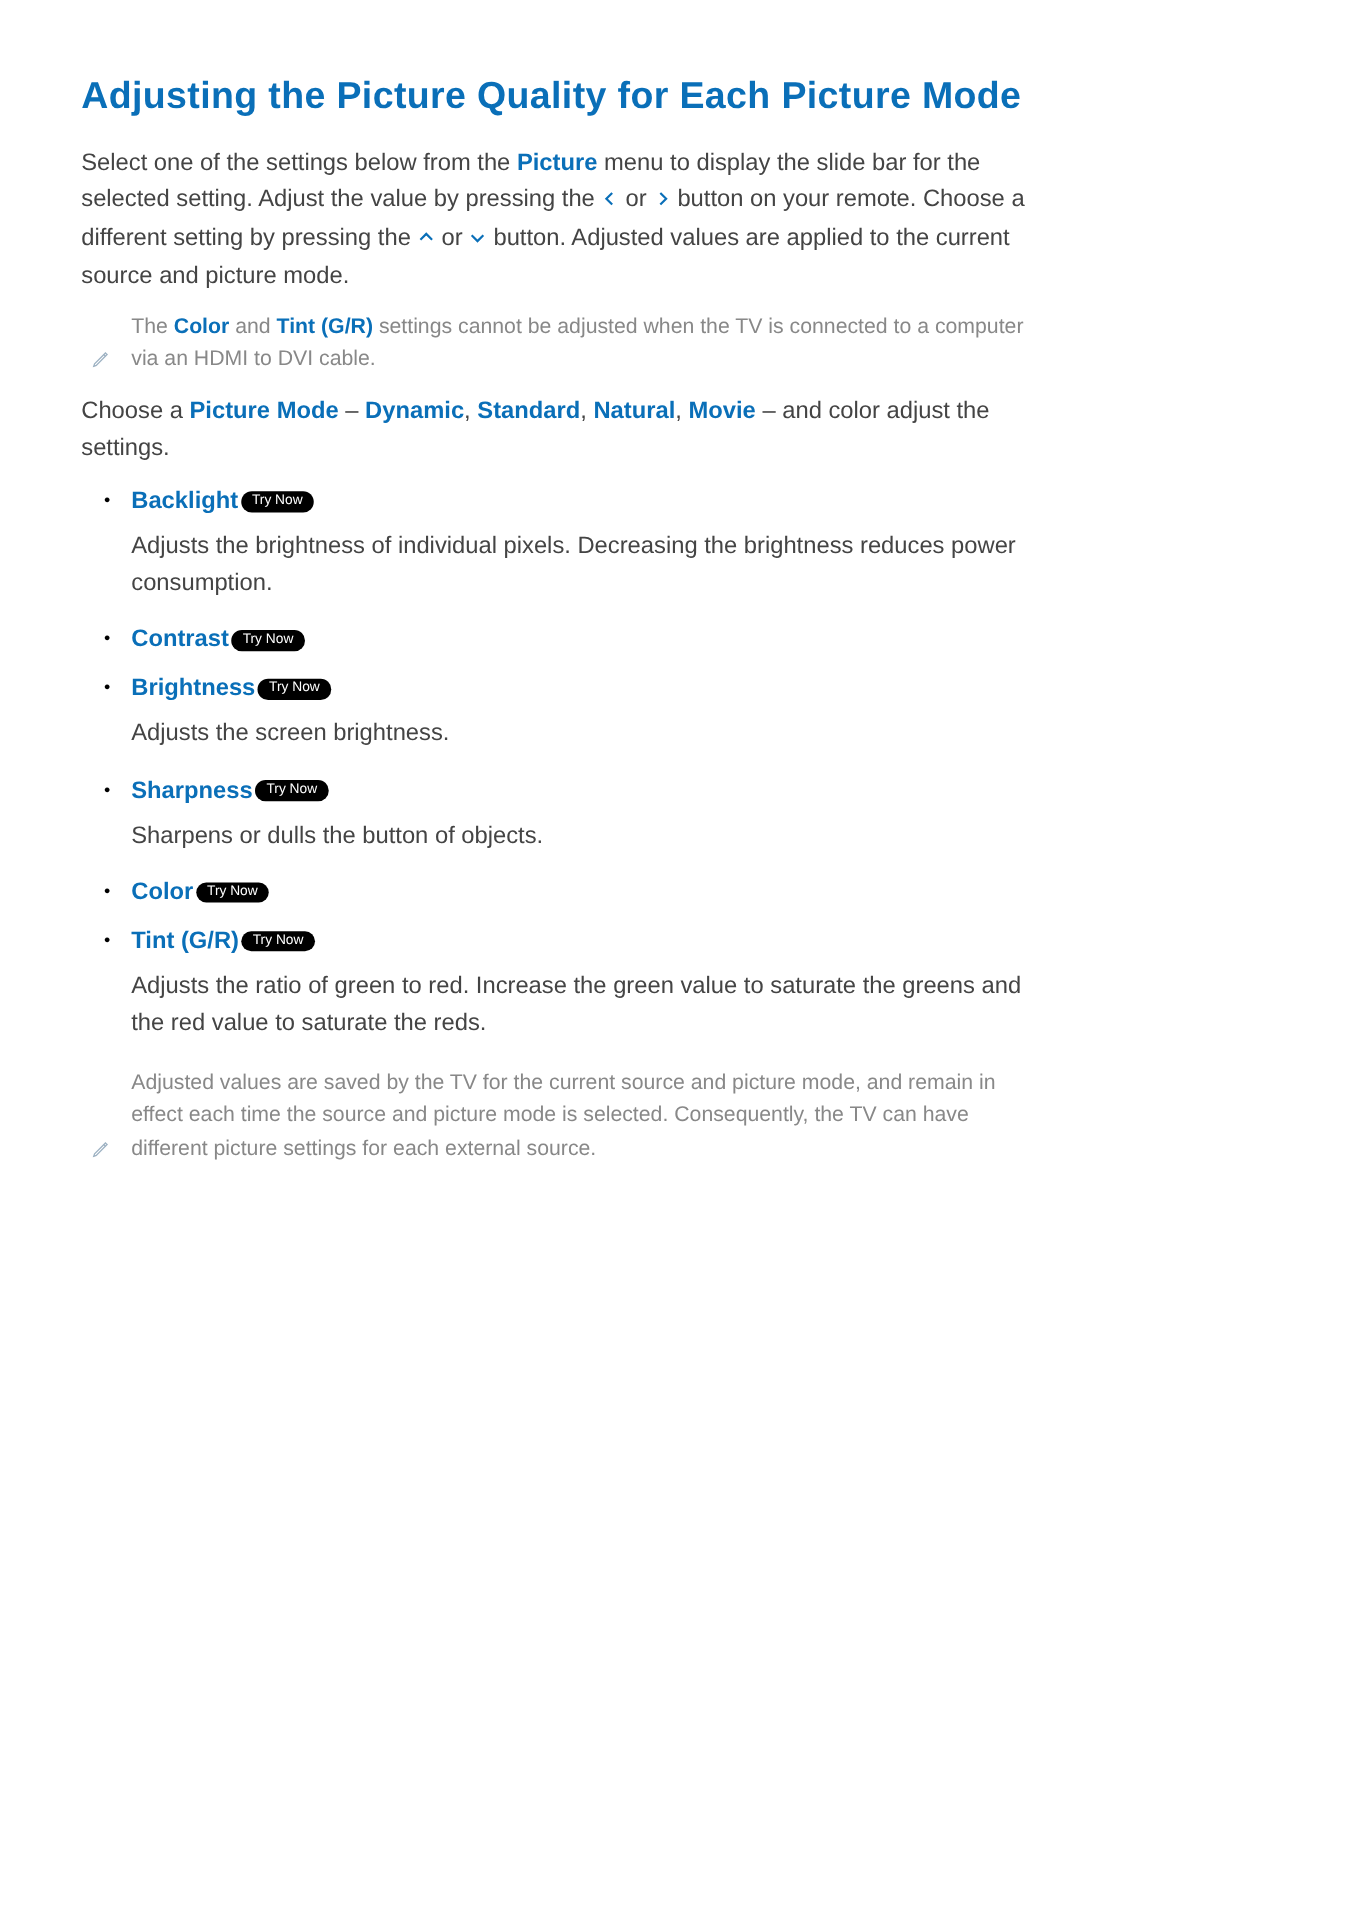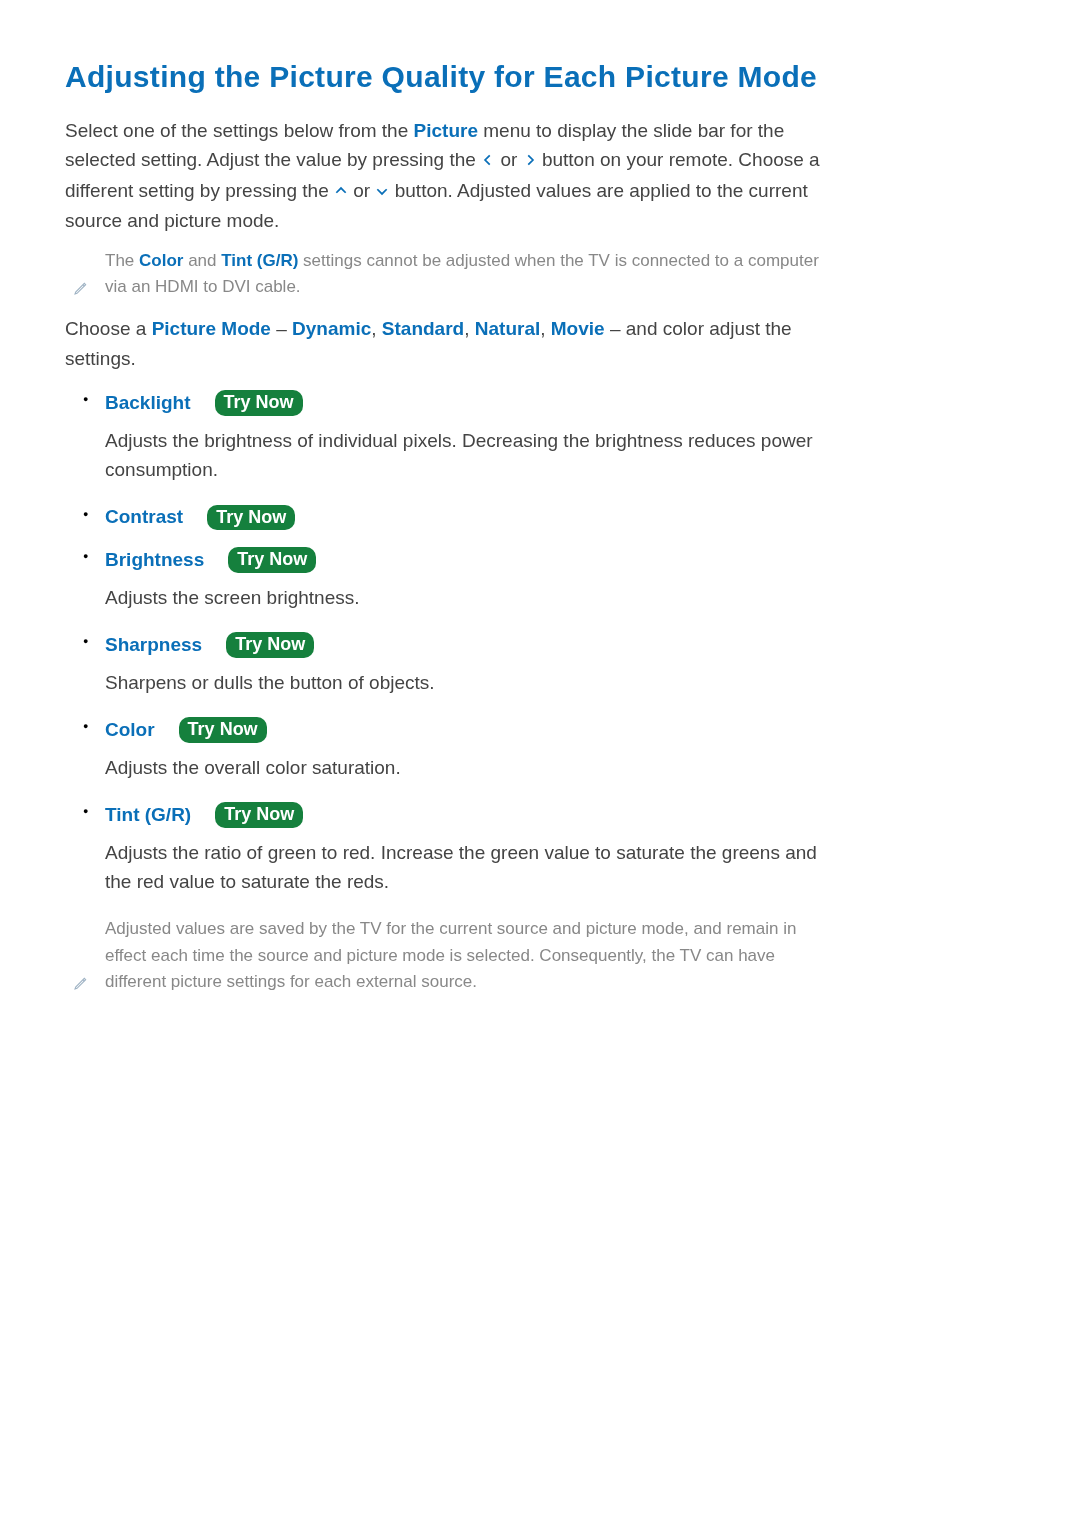--- a/index.html
+++ b/index.html
@@ -80,28 +80,28 @@
     font-size:9px;
     color:#000;
   }
   .item-head{
     font-size:19px;
     color:#0a6fb8;
     font-weight:700;
     margin:17px 0 10px 0;
     display:flex;
     align-items:center;
-    gap:24px;
+    gap:2px;
   }
   .trynow{
     display:inline-block;
-    background:#15803d;
+    background:#000000;
     color:#fff;
-    font-weight:700;
-    font-size:18px;
+    font-weight:400;
+    font-size:11px;
     border-radius:10px;
     padding:1px 9px 2px 9px;
     line-height:1.25;
   }
   .item-desc{
     font-size:19px;
     line-height:1.55;
     color:#444;
     margin:0 0 20px 0;
   }
@@ -190,21 +190,20 @@
         <span>Sharpness</span>
         <span class="trynow">Try Now</span>
       </div>
       <div class="item-desc">Sharpens or dulls the button of objects.</div>
     </li>
     <li>
       <div class="item-head">
         <span>Color</span>
         <span class="trynow">Try Now</span>
       </div>
-      <div class="item-desc">Adjusts the overall color saturation.</div>
     </li>
     <li>
       <div class="item-head">
         <span>Tint (G/R)</span>
         <span class="trynow">Try Now</span>
       </div>
       <div class="item-desc">Adjusts the ratio of green to red. Increase the green value to saturate the greens and the red value to saturate the reds.</div>
     </li>
   </ul>
 

